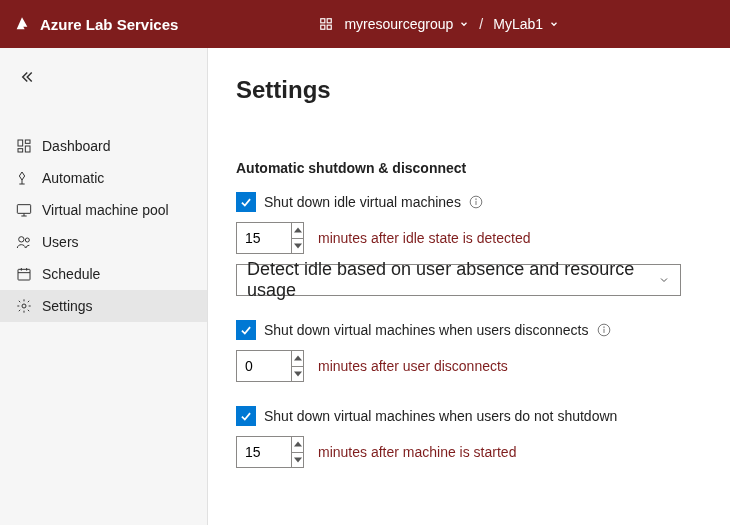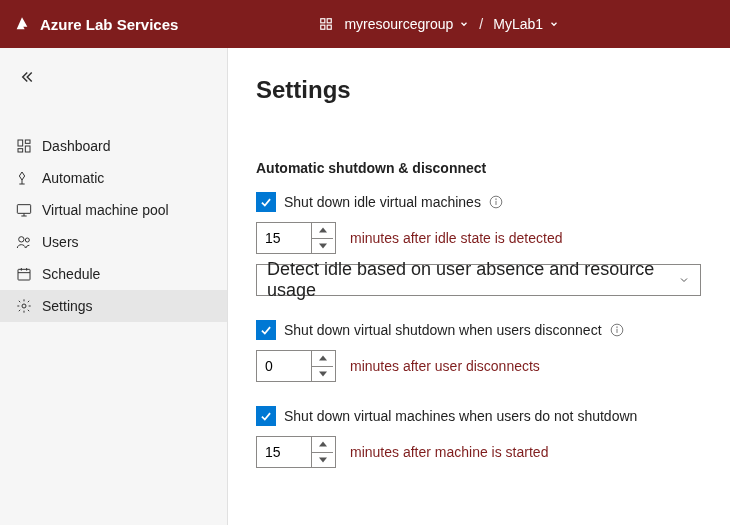--- a/index.html
+++ b/index.html
@@ -49,21 +49,21 @@
     .chevron-down {
       width: 10px;
       height: 10px;
       display: inline-flex;
     }
     .main {
       display: flex;
       height: calc(100% - 48px);
     }
     .sidebar {
-      width: 228px;
+      width: 208px;
       border-right: 1px solid #e1e1e1;
       background: #f6f6f6;
       padding-top: 12px;
     }
     .collapse-btn {
       padding: 8px 16px;
       cursor: pointer;
       display: flex;
       align-items: center;
       margin-bottom: 36px;
@@ -137,21 +137,21 @@
       height: 14px;
       display: inline-flex;
     }
     .input-line {
       display: flex;
       align-items: center;
       gap: 14px;
       margin-bottom: 10px;
     }
     .number-input {
-      width: 80px;
+      width: 68px;
       height: 32px;
       border: 1px solid #8a8886;
       display: flex;
       align-items: center;
     }
     .number-input input {
       border: none;
       outline: none;
       width: 54px;
       height: 100%;
@@ -362,21 +362,21 @@
       </div>
     </div>
 
     <div class="setting-row gap-block">
       <div class="checkbox-line">
         <span class="checkbox">
           <svg width="14" height="14" viewBox="0 0 24 24" fill="none" stroke-width="3">
               <polyline points="5 13 10 18 19 7"></polyline>
             </svg>
         </span>
-        <span class="cb-label">Shut down virtual shutdown when users disconnect</span>
+        <span class="cb-label">Shut down virtual machines when users disconnects</span>
         <span class="info-icon">
           <svg width="14" height="14" viewBox="0 0 24 24" stroke="#666" fill="none" stroke-width="1.5">
               <circle cx="12" cy="12" r="10"></circle>
               <line x1="12" y1="10" x2="12" y2="17"></line>
               <circle cx="12" cy="7" r="0.5" fill="#666"></circle>
             </svg>
         </span>
       </div>
       <div class="input-line">
         <div class="number-input">

